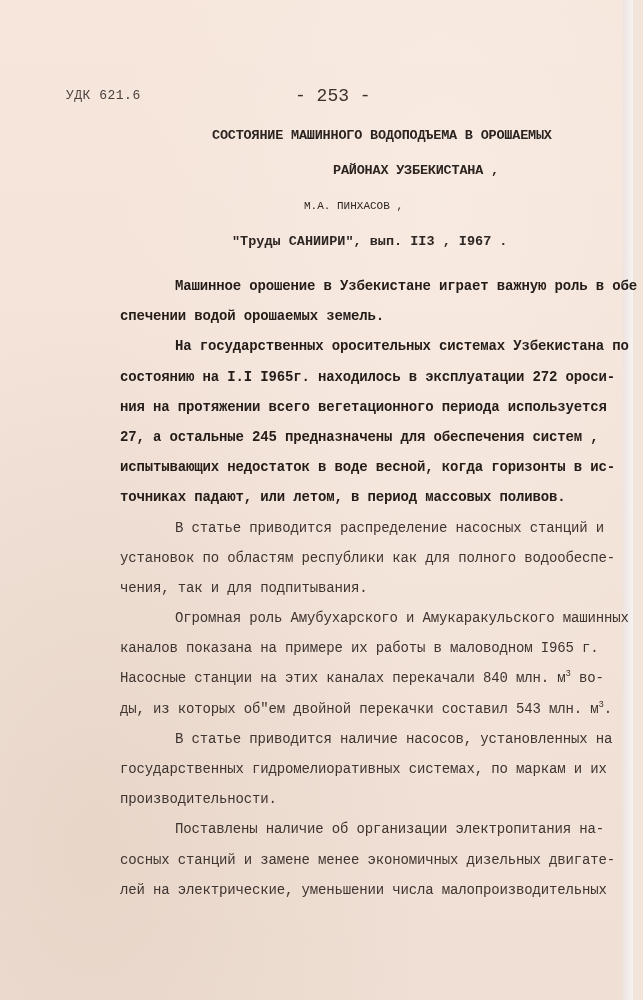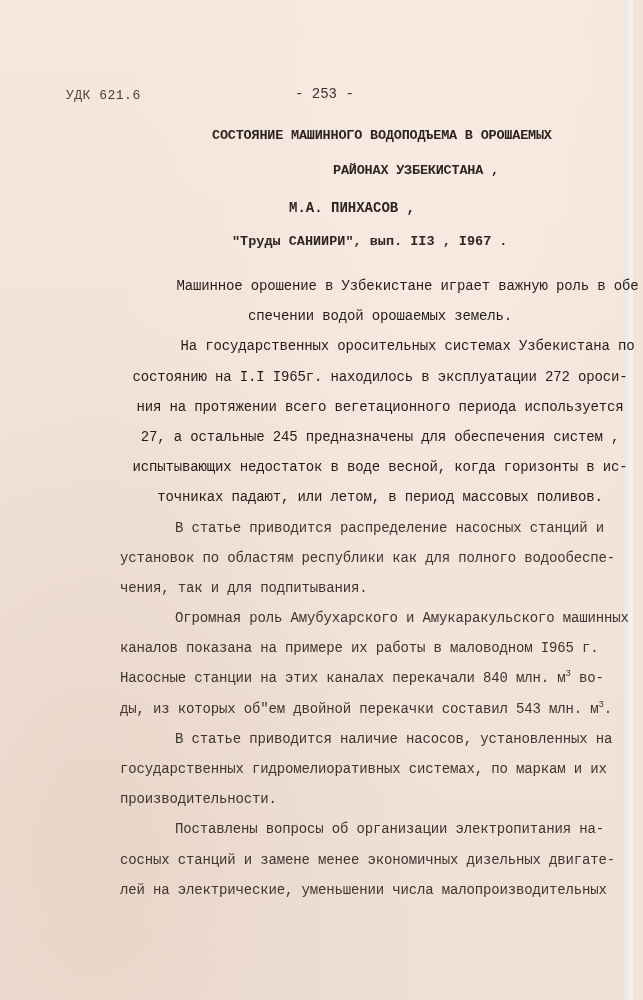--- a/index.html
+++ b/index.html
@@ -21,39 +21,39 @@
     position: absolute; top: 0; right: 0;
     width: 10px; height: 1000px;
     background: linear-gradient(90deg, #ece4df 0%, #f7f4f2 100%);
   }
   .udk {
     position: absolute; left: 66px; top: 88px;
     font-size: 13px; color: #4a403c; letter-spacing: 0.5px;
   }
   .pagenum {
     position: absolute; left: 295px; top: 86px;
-    font-size: 14px; color: #3a302c;
+    font-size: 18px; color: #3a302c;
   }
   .title-line {
     position: absolute; font-size: 13.5px; font-weight: bold;
     letter-spacing: -0.2px; color: #2c2420; white-space: nowrap;
   }
   .t1 { left: 212px; top: 128px; }
   .t2 { left: 305px; top: 163px; margin-left: 28px; }
-  .author { position: absolute; left: 289px; top: 200px; font-size: 14px; font-weight: bold; white-space: nowrap; }
+  .author { position: absolute; left: 304px; top: 200px; font-size: 11px; font-weight: normal; white-space: nowrap; }
   .source { position: absolute; left: 232px; top: 234px; font-size: 13.5px; font-weight: bold; white-space: nowrap; }
   .body-text {
     position: absolute; left: 120px; top: 271px;
     width: 520px;
     font-size: 14px; line-height: 30.2px;
     letter-spacing: -0.15px;
   }
   .line { white-space: nowrap; display: block; height: 30.2px; }
   .indent { padding-left: 55px; }
-  .bold { font-weight: normal; color: #241c18; text-align: center; }
+  .bold { font-weight: bold; color: #241c18; }
   .light { color: #3e3430; }
   sup { font-size: 9px; vertical-align: 6px; line-height: 0; }
 </style>
 </head>
 <body>
 
 <div class="page">
   <div class="edge"></div>
 
   <div class="udk">УДК 621.6</div>
@@ -82,17 +82,17 @@
 
     <span class="line indent light">Огромная роль Амубухарского и Амукаракульского машинных</span>
     <span class="line light">каналов показана на примере их работы в маловодном I965 г.</span>
     <span class="line light"><span>Насосные станции на этих каналах перекачали 840 млн. м</span><sup>3</sup><span> во-</span></span>
     <span class="line light"><span>ды, из которых об"ем двойной перекачки составил 543 млн. м</span><sup>3</sup><span>.</span></span>
 
     <span class="line indent light">В статье приводится наличие насосов, установленных на</span>
     <span class="line light">государственных гидромелиоративных системах, по маркам и их</span>
     <span class="line light">производительности.</span>
 
-    <span class="line indent light">Поставлены вопросы об организации электропитания на-</span>
+    <span class="line indent light">Поставлены наличие об организации электропитания на-</span>
     <span class="line light">сосных станций и замене менее экономичных дизельных двигате-</span>
     <span class="line light">лей на электрические, уменьшении числа малопроизводительных</span>
   </div>
 </div>
 
 </body></html>

